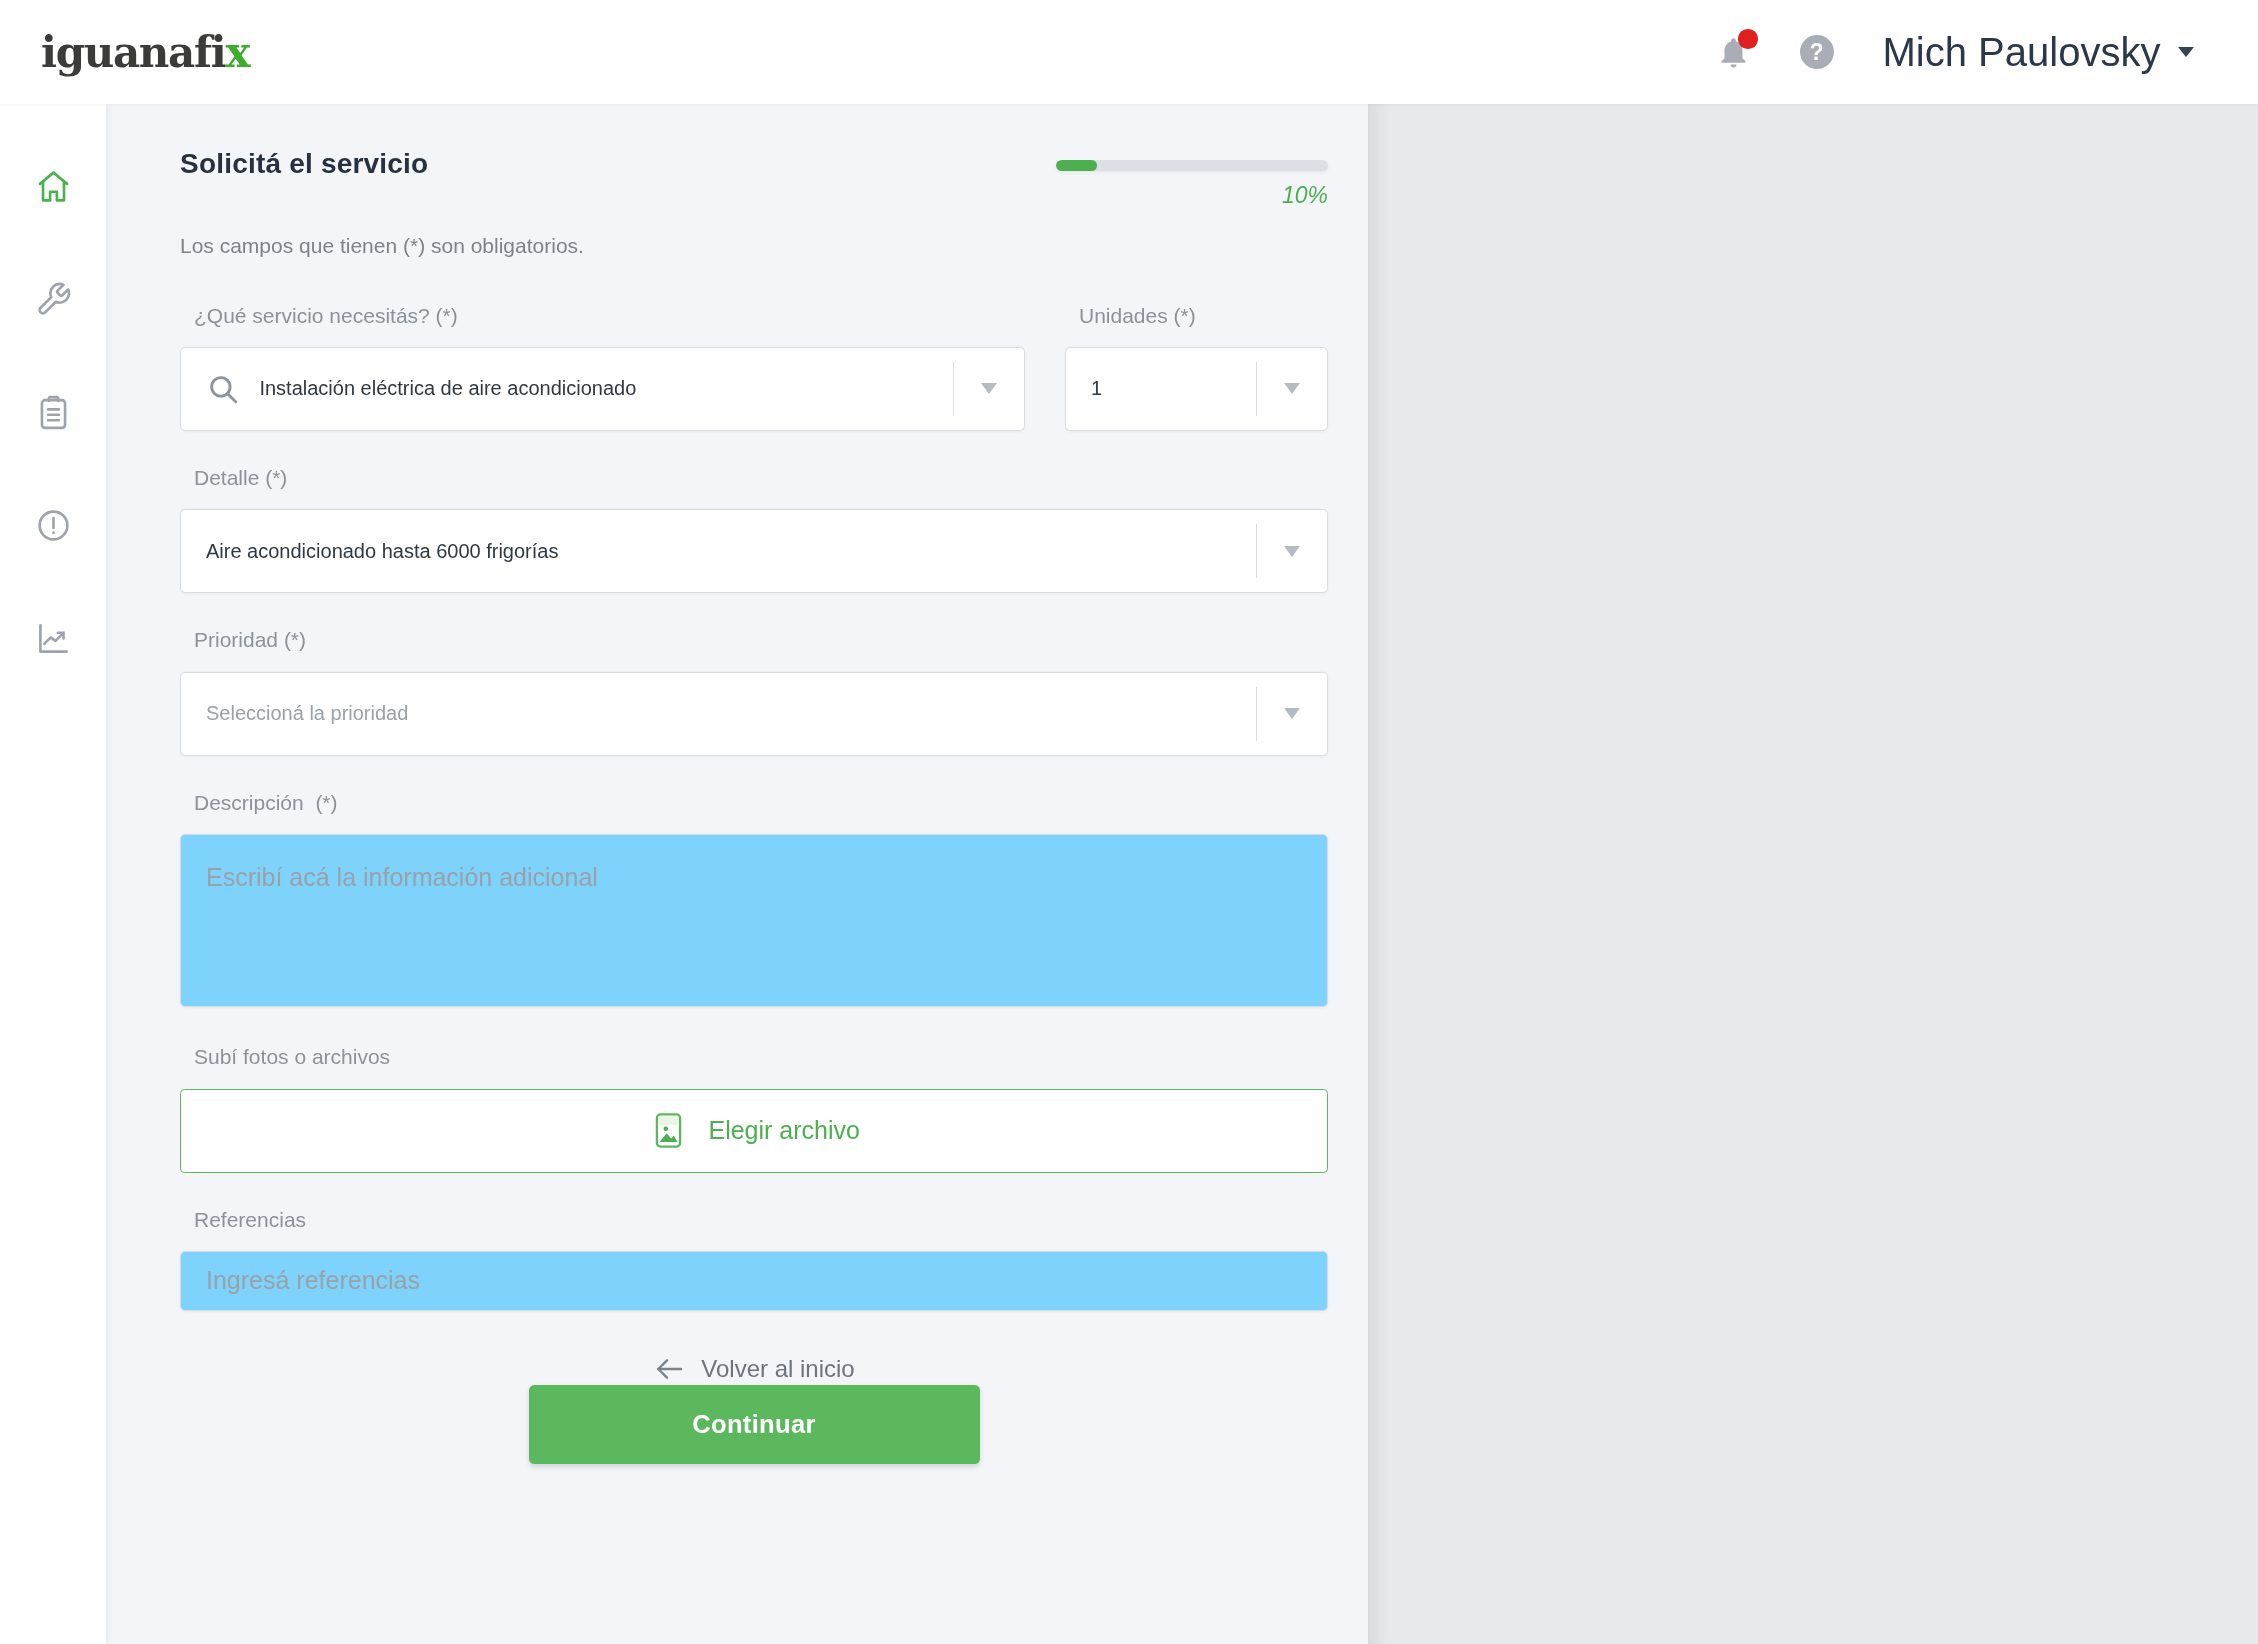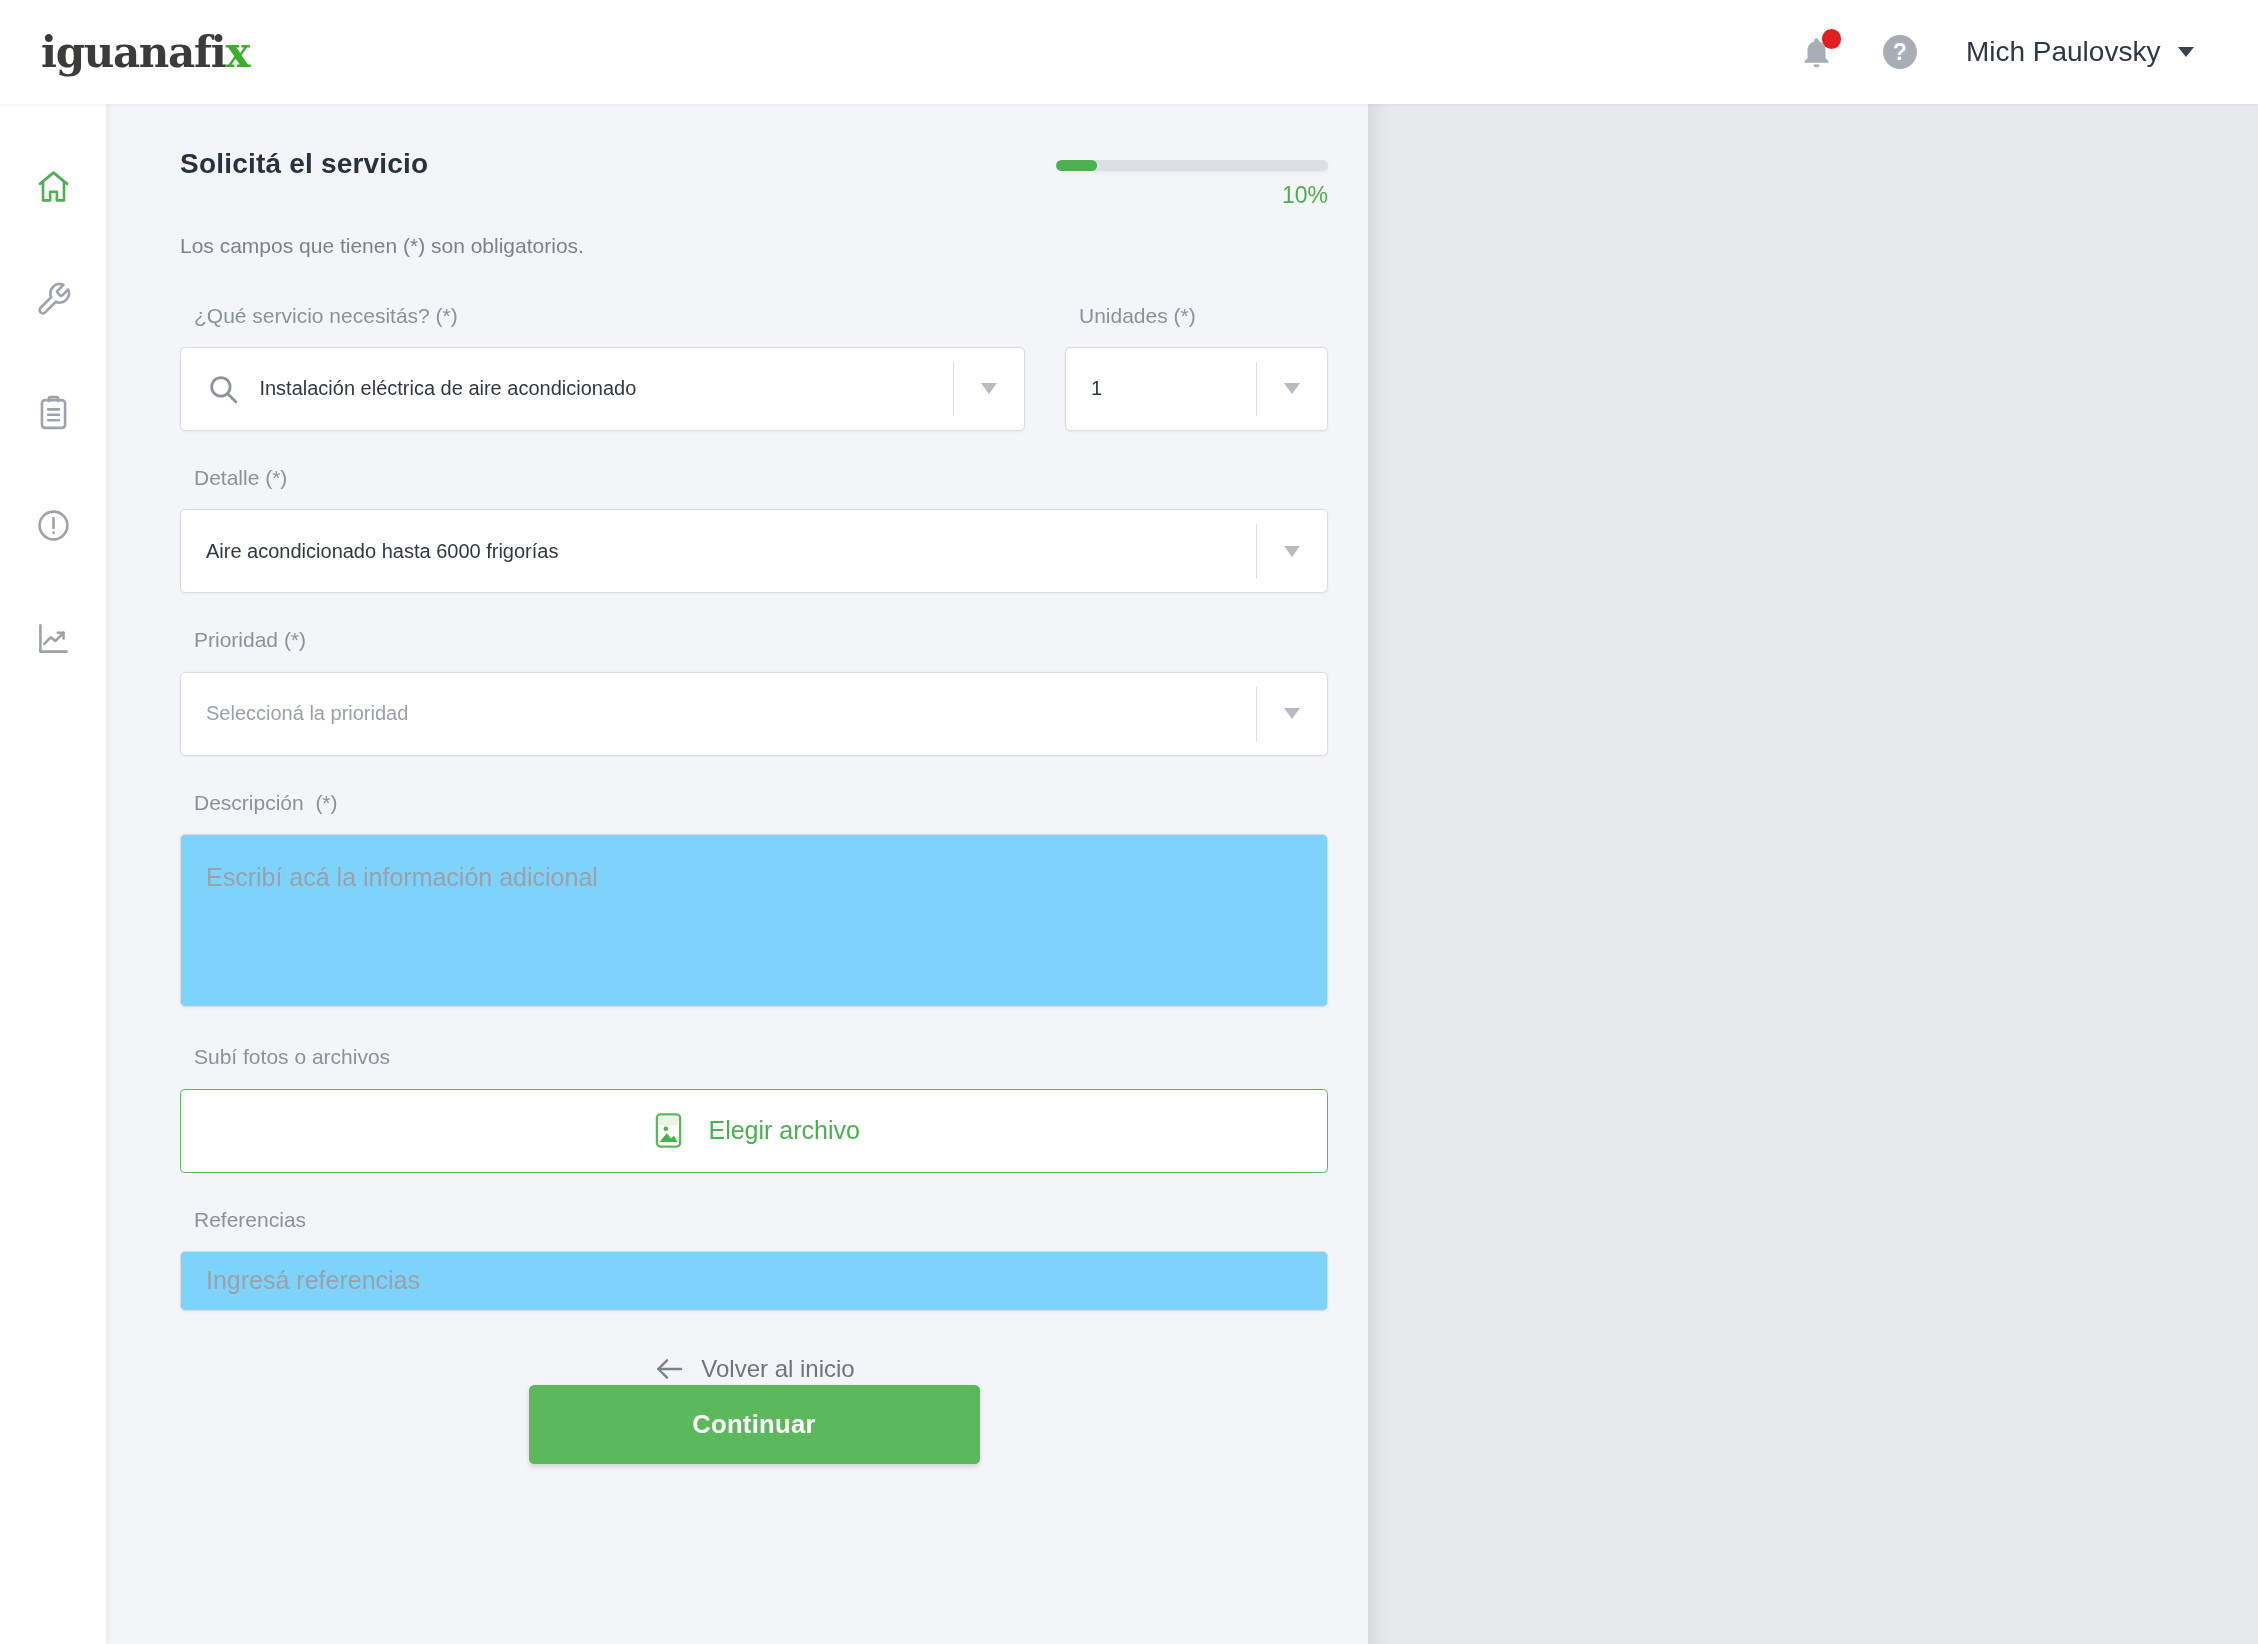--- a/index.html
+++ b/index.html
@@ -31,21 +31,21 @@
     width: 19.4px; height: 19.4px; border-radius: 50%;
     background: #e01f1f;
   }
   .help-circle {
     width: 34px; height: 34px; border-radius: 50%;
     background: #a9aeb6; color: #ffffff;
     display: flex; align-items: center; justify-content: center;
     font-size: 23px; font-weight: 700; cursor: pointer;
   }
   .user-menu { display: flex; align-items: center; gap: 17.6px; cursor: pointer; }
-  .user-name { font-size: 28px; color: #2c3847; }
+  .user-name { font-size: 40px; color: #2c3847; }
   .caret-down {
     width: 0; height: 0;
     border-left: 8.8px solid transparent; border-right: 8.8px solid transparent;
     border-top: 10.6px solid #39434f;
   }
 
   
   .sidebar {
     position: absolute; top: 104px; left: 0; bottom: 0; width: 106px;
     background: #ffffff; z-index: 4;
@@ -67,21 +67,21 @@
     padding: 44px 40px 0 74px;
   }
   .right-panel {
     flex: 1; background: #e8e9ed;
     box-shadow: inset 19.4px 0 21px -17.6px rgba(0,0,0,0.12);
   }
 
   
   .title-row { display: flex; justify-content: space-between; align-items: flex-start; }
   .page-title { font-size: 28px; font-weight: 700; color: #27313f; letter-spacing: 0.2px; }
-  .progress-wrap { width: 272px; padding-top: 12.4px; }
+  .progress-wrap { width: 272px; padding-top: 12.4px; font-style: italic; }
   .progress-track { width: 100%; height: 10.6px; border-radius: 5.3px; background: #dcdfe3; overflow: hidden; box-shadow: 0 1.8px 3.5px rgba(0,0,0,0.05); }
   .progress-fill { height: 100%; border-radius: 5.3px; background: #4caf50; }
   .progress-pct { text-align: right; margin-top: 10.6px; font-size: 23px; color: #4caf50; }
 
   .subtitle { margin-top: 25px; font-size: 21px; color: #7d838b; }
 
   
   .row-two { display: flex; justify-content: space-between; margin-top: 46px; }
   .col-service { width: 845px; }
   .col-units { width: 263px; }

